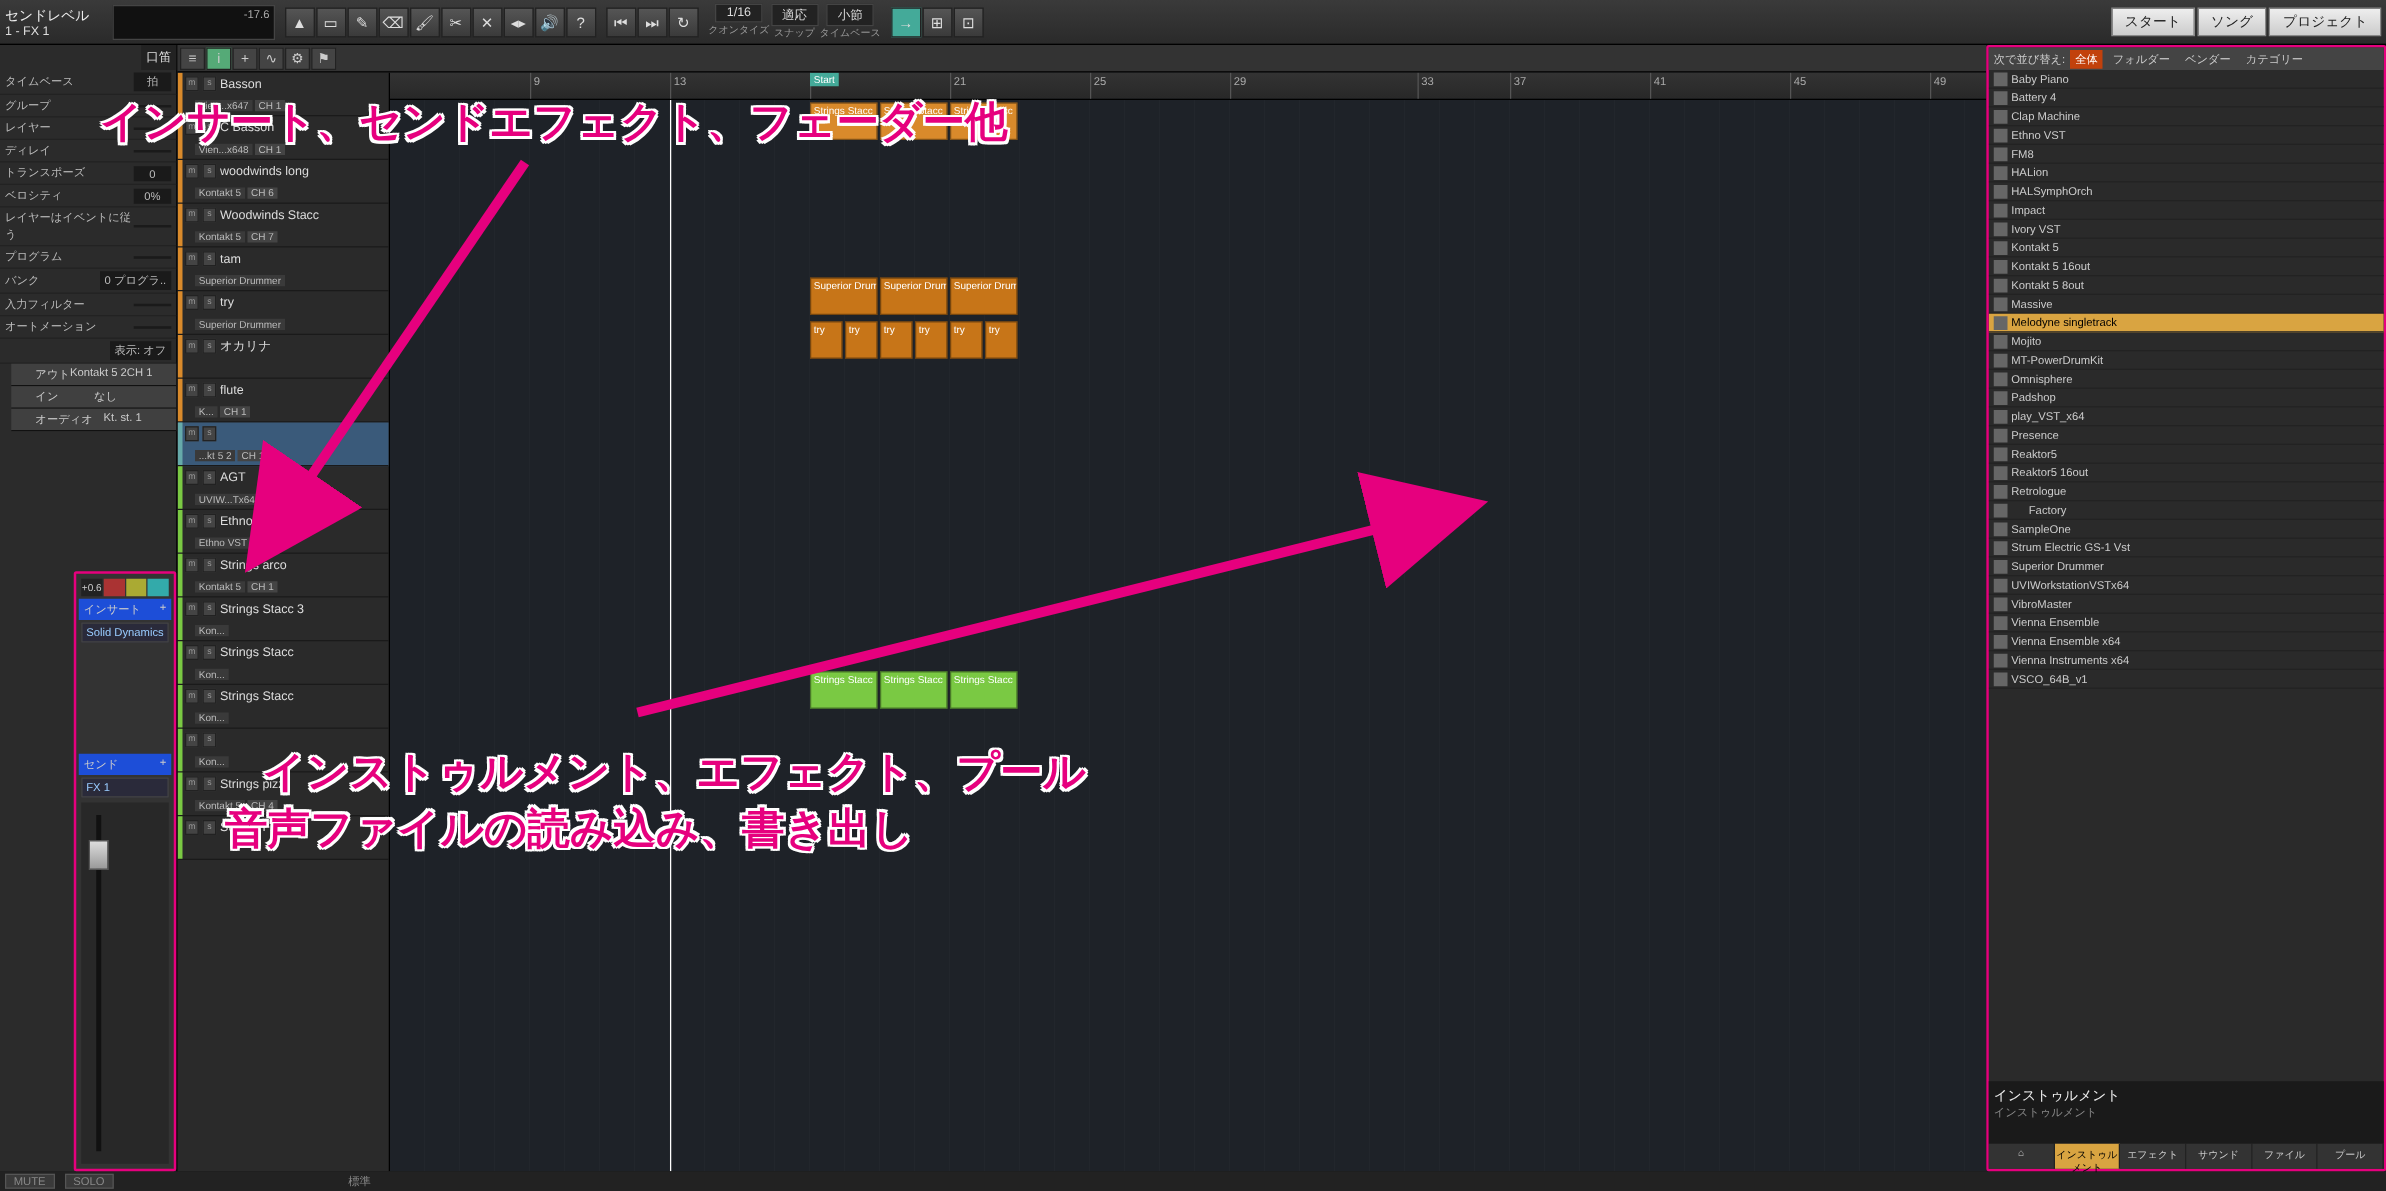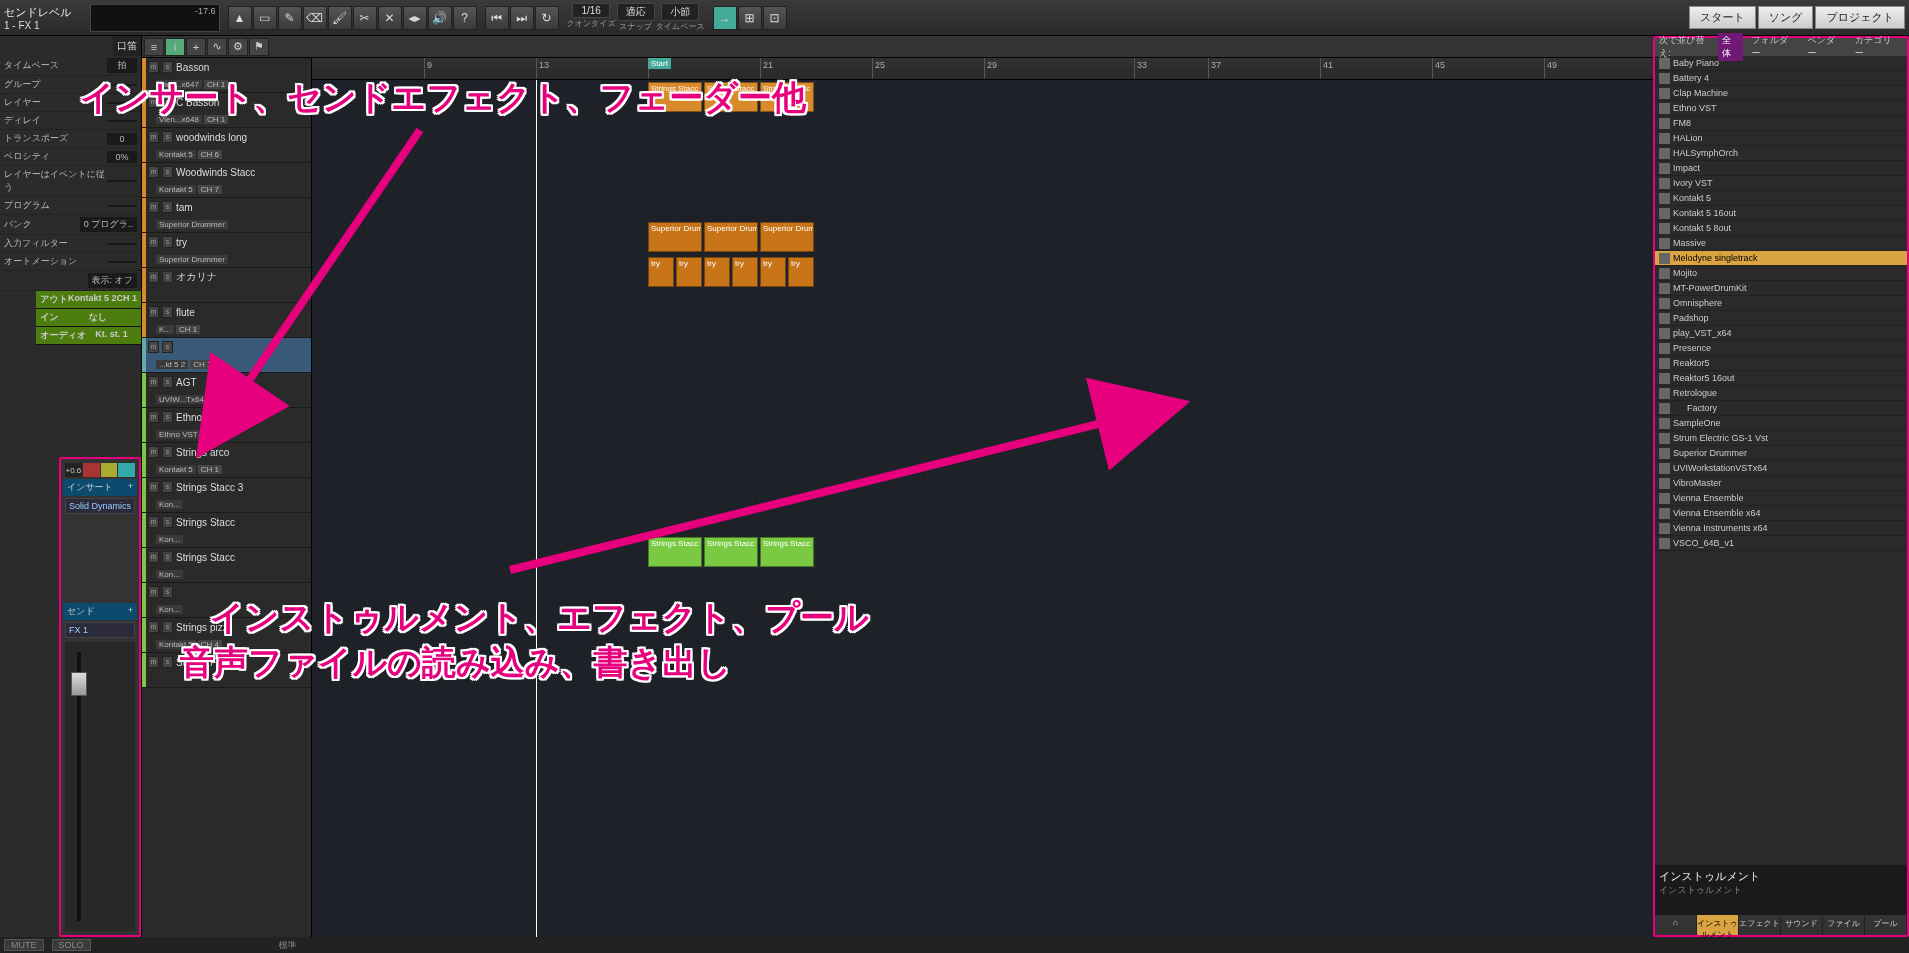--- a/index.html
+++ b/index.html
@@ -21,29 +21,29 @@
 
 
 .main { display: flex; height: calc(100% - 36px - 16px); }
 
 
 .inspector { width: 142px; background: #2b2b2b; border-right: 1px solid #000; display: flex; flex-direction: column; align-items: flex-end; }
 .inspector .row { display: flex; justify-content: space-between; align-items: center; padding: 2px 4px; font-size: 9px; color: #bbb; border-bottom: 1px solid #222; }
 .inspector .row .val { background: #1a1a1a; padding: 1px 4px; min-width: 30px; text-align: center; }
 .inspector .header { background: #222; padding: 3px 4px; font-size: 10px; color: #ddd; }
 .channel-strip { margin-top: auto; background: #333; padding: 2px; border: 2px solid #e6007e; border-radius: 2px; height: 480px; display: flex; flex-direction: column; }
-.channel-strip .sec-hdr { background: #0c4a6e; padding: 2px 4px; font-size: 9px; display: flex; justify-content: space-between; }
+.channel-strip .sec-hdr { background: #1d4ed8; padding: 2px 4px; font-size: 9px; display: flex; justify-content: space-between; }
 .channel-strip .slot { background: #2a2a3a; border: 1px solid #444; margin: 2px; padding: 2px 3px; font-size: 9px; color: #9cf; }
 .channel-strip .fader-area { flex: 1; background: #282828; margin: 2px; position: relative; }
 .channel-strip .fader-track { position: absolute; left: 12px; top: 10px; bottom: 10px; width: 4px; background: #111; }
 .channel-strip .fader-handle { position: absolute; left: 6px; top: 30px; width: 16px; height: 24px; background: linear-gradient(#ddd,#999); border: 1px solid #555; }
 .channel-strip .top-bar { display: flex; gap: 1px; padding: 2px; }
 .channel-strip .top-bar div { flex: 1; height: 14px; font-size: 8px; display: flex; align-items: center; justify-content: center; }
 .mute-btn { background: #a33; } .solo-btn { background: #aa3; } .rec-btn { background: #3aa; }
-.route-row { display: flex; justify-content: space-between; padding: 2px 4px; font-size: 9px; background: #4d7c0f; border-bottom: 1px solid #111; font-weight: bold; }
+.route-row { display: flex; justify-content: space-between; padding: 2px 19px; font-size: 9px; background: #404040; border-bottom: 1px solid #111; }
 
 
 .arrange-area { flex: 1; display: flex; flex-direction: column; min-width: 0; }
 .arrange-toolbar { height: 22px; background: #333; border-bottom: 1px solid #000; display: flex; align-items: center; gap: 1px; padding: 0 2px; }
 .arrange-toolbar .ico { width: 20px; height: 18px; background: #444; border: 1px solid #222; display: flex; align-items: center; justify-content: center; font-size: 11px; cursor: pointer; }
 .arrange-body { flex: 1; display: flex; overflow: hidden; }
 .tracklist { width: 170px; background: #2a2a2a; overflow-y: auto; border-right: 1px solid #000; }
 .track { border-bottom: 1px solid #1a1a1a; }
 .track .tr-head { display: flex; align-items: center; height: 18px; padding: 0 2px; gap: 3px; }
 .track .tr-head .ms { width: 11px; height: 12px; background: #444; border: 1px solid #222; font-size: 7px; text-align: center; line-height: 10px; color: #999; }
@@ -59,24 +59,24 @@
 .ruler .tick { position: absolute; top: 0; font-size: 9px; color: #aaa; padding-top: 2px; border-left: 1px solid #555; height: 100%; padding-left: 2px; }
 .grid { flex: 1; position: relative; background: repeating-linear-gradient(90deg, #1e2228 0, #1e2228 27px, #22262c 27px, #22262c 28px), repeating-linear-gradient(0deg, #1e2228 0, #1e2228 34px, #161a1f 34px, #161a1f 35px); overflow: hidden; }
 .clip { position: absolute; height: 30px; border: 1px solid rgba(0,0,0,0.4); font-size: 8px; color: #fff; padding: 1px 2px; overflow: hidden; white-space: nowrap; }
 .clip.orange { background: #d98a2b; }
 .clip.orange-d { background: #c77518; }
 .clip.green { background: #7ac943; }
 .playhead { position: absolute; top: 0; bottom: 0; width: 1px; background: #fff; z-index: 5; }
 .start-marker { position: absolute; top: -18px; background: #4a9; color: #fff; font-size: 8px; padding: 1px 3px; }
 
 
-.browser { width: 256px; background: #2a2a2a; border-left: 1px solid #000; display: flex; flex-direction: column; border: 2px solid #e6007e; border-radius: 2px; }
+.browser { width: 320px; background: #2a2a2a; border-left: 1px solid #000; display: flex; flex-direction: column; border: 2px solid #e6007e; border-radius: 2px; }
 .browser .b-head { height: 18px; background: #444; display: flex; align-items: center; font-size: 9px; padding: 0 4px; gap: 4px; }
 .browser .b-head .tab { padding: 1px 4px; cursor: pointer; }
-.browser .b-head .tab.active { background: #701a75; color: #fff; }
+.browser .b-head .tab.active { background: #c2410c; color: #fff; }
 .browser .list { flex: 1; overflow-y: auto; }
 .browser .item { display: flex; align-items: center; height: 15px; padding: 0 4px 0 18px; font-size: 9px; color: #ccc; border-bottom: 1px solid #222; cursor: pointer; position: relative; }
 .browser .item.sel { background: #d9a441; color: #000; }
 .browser .item .ico { position: absolute; left: 4px; width: 11px; height: 11px; background: #666; }
 .browser .footer { height: 50px; background: #1a1a1a; padding: 4px; }
 .browser .footer .big { font-size: 11px; color: #eee; }
 .browser .footer .sm { font-size: 9px; color: #888; }
 .browser .tabs-bottom { height: 20px; background: #333; display: flex; }
 .browser .tabs-bottom .t { flex: 1; text-align: center; font-size: 8px; padding: 3px 0; border-right: 1px solid #222; cursor: pointer; }
 .browser .tabs-bottom .t.active { background: #d9a441; color: #000; }

